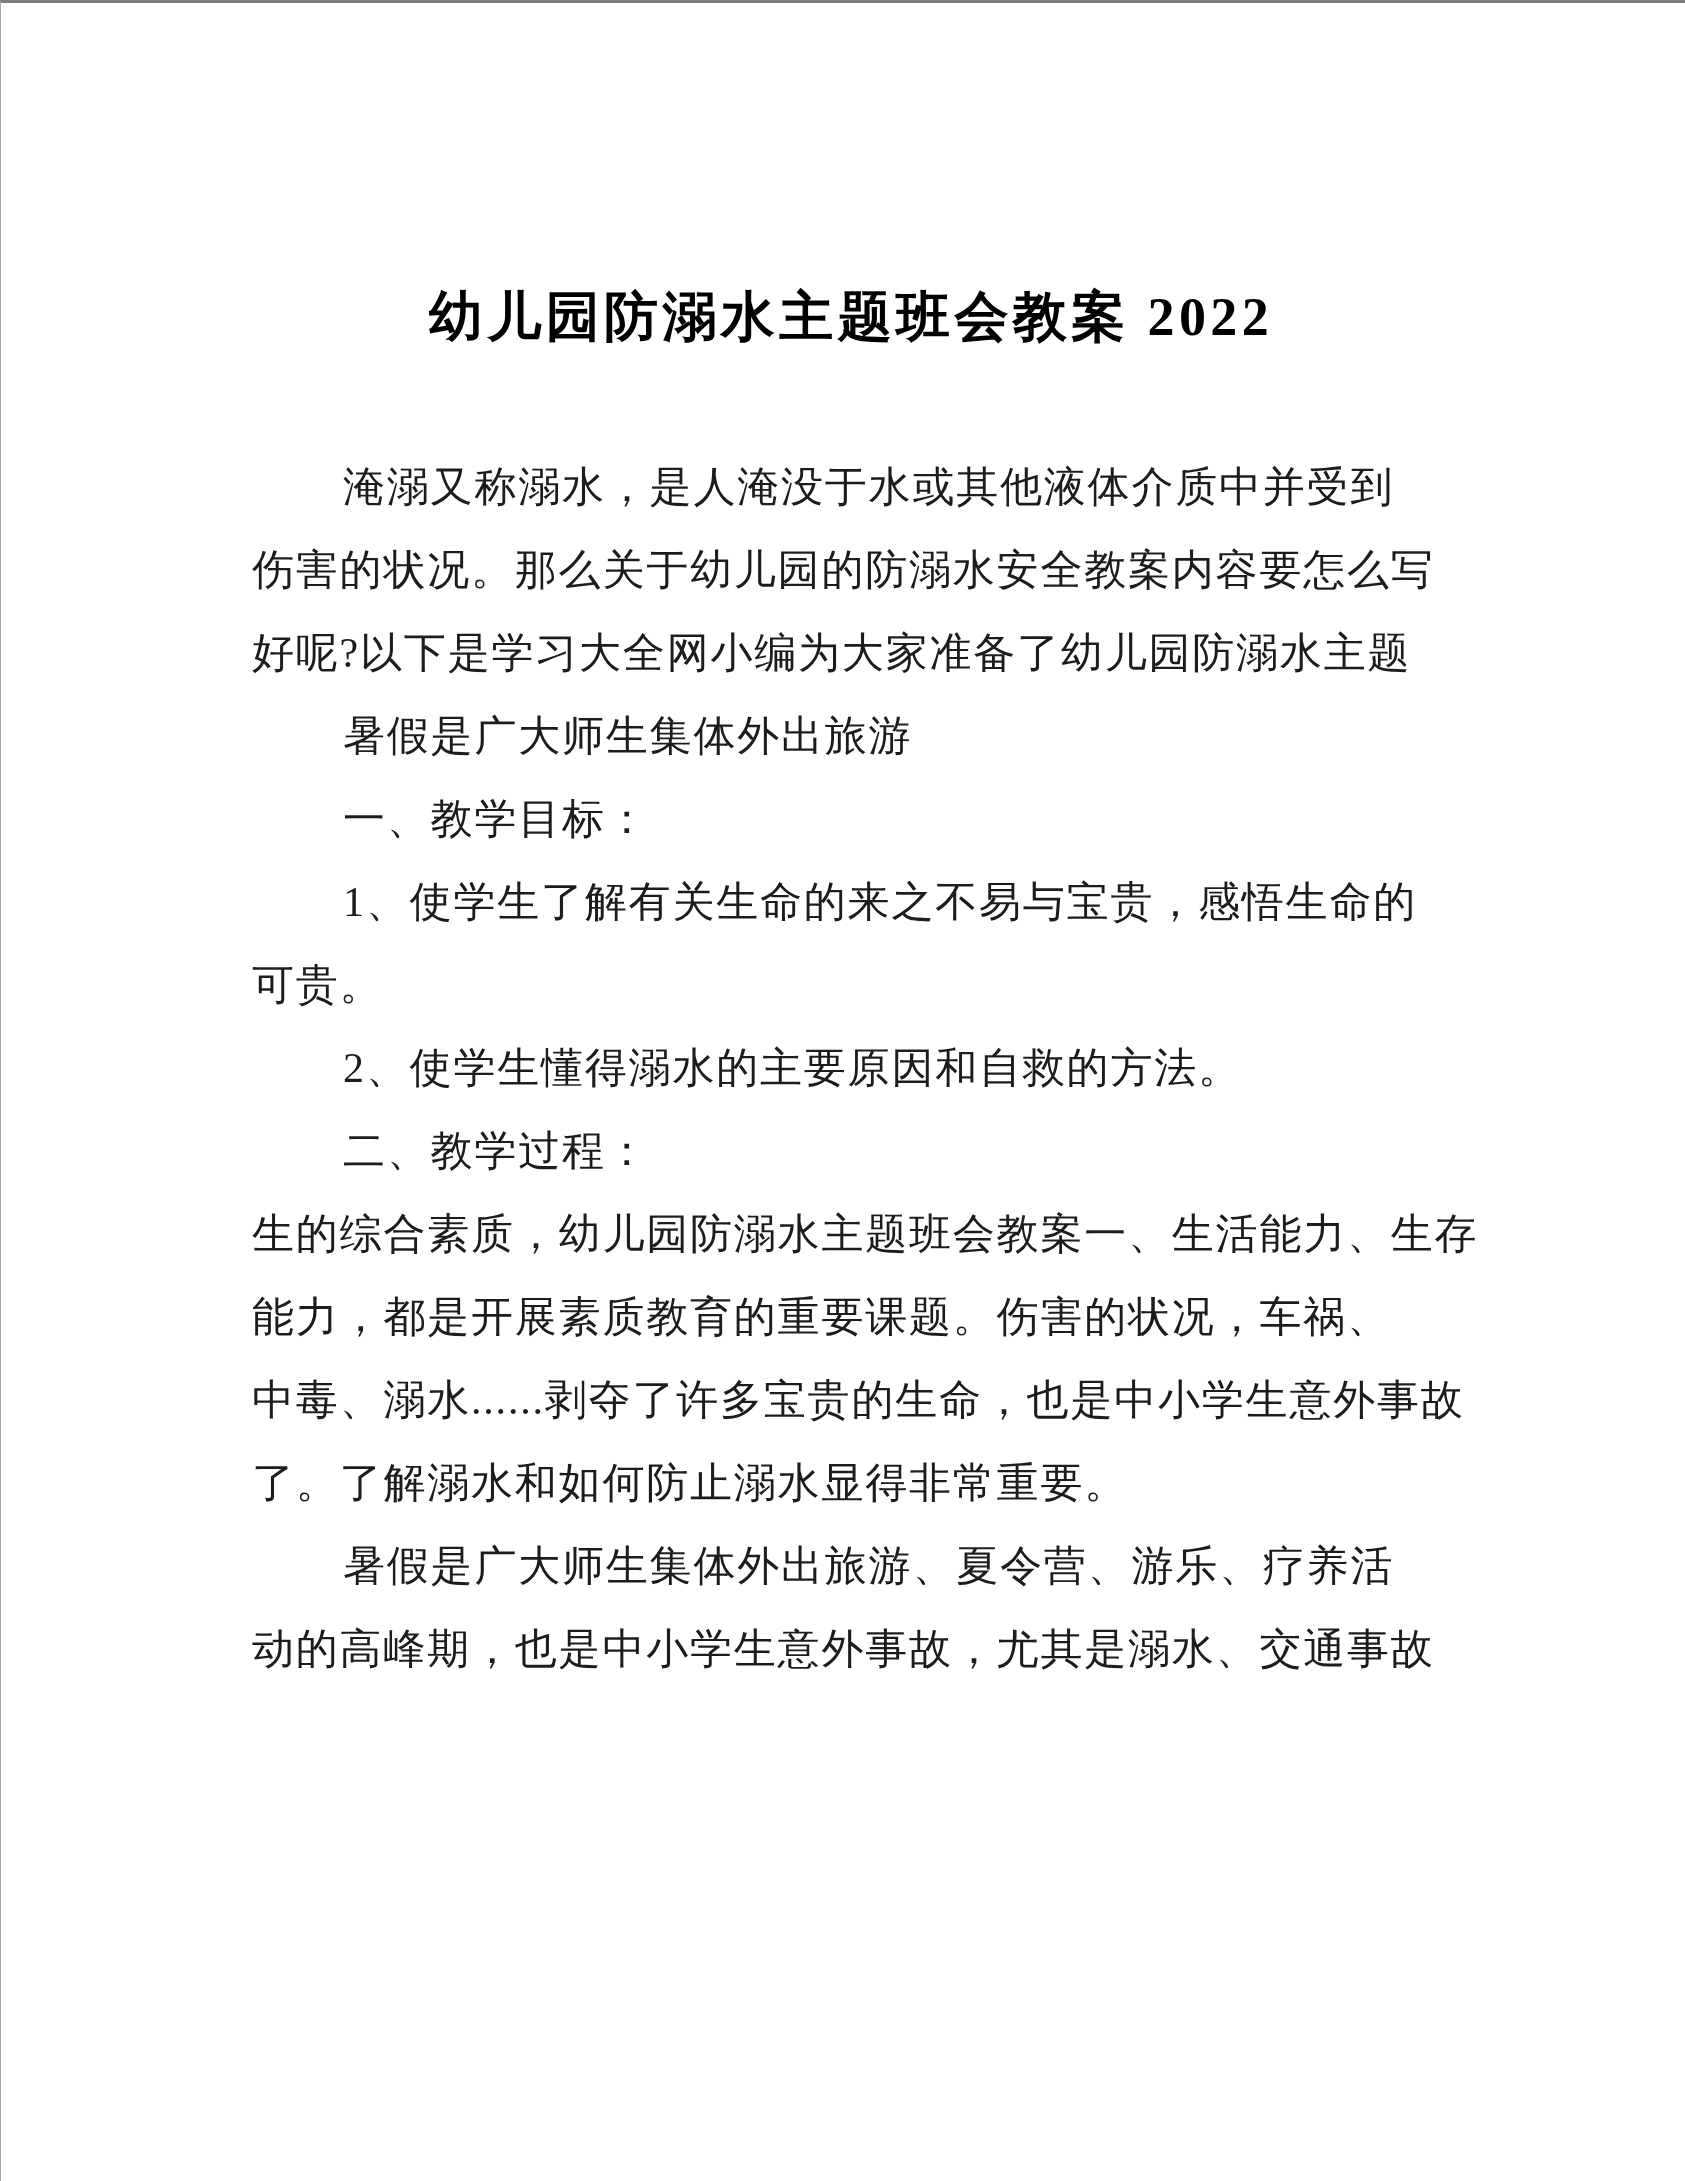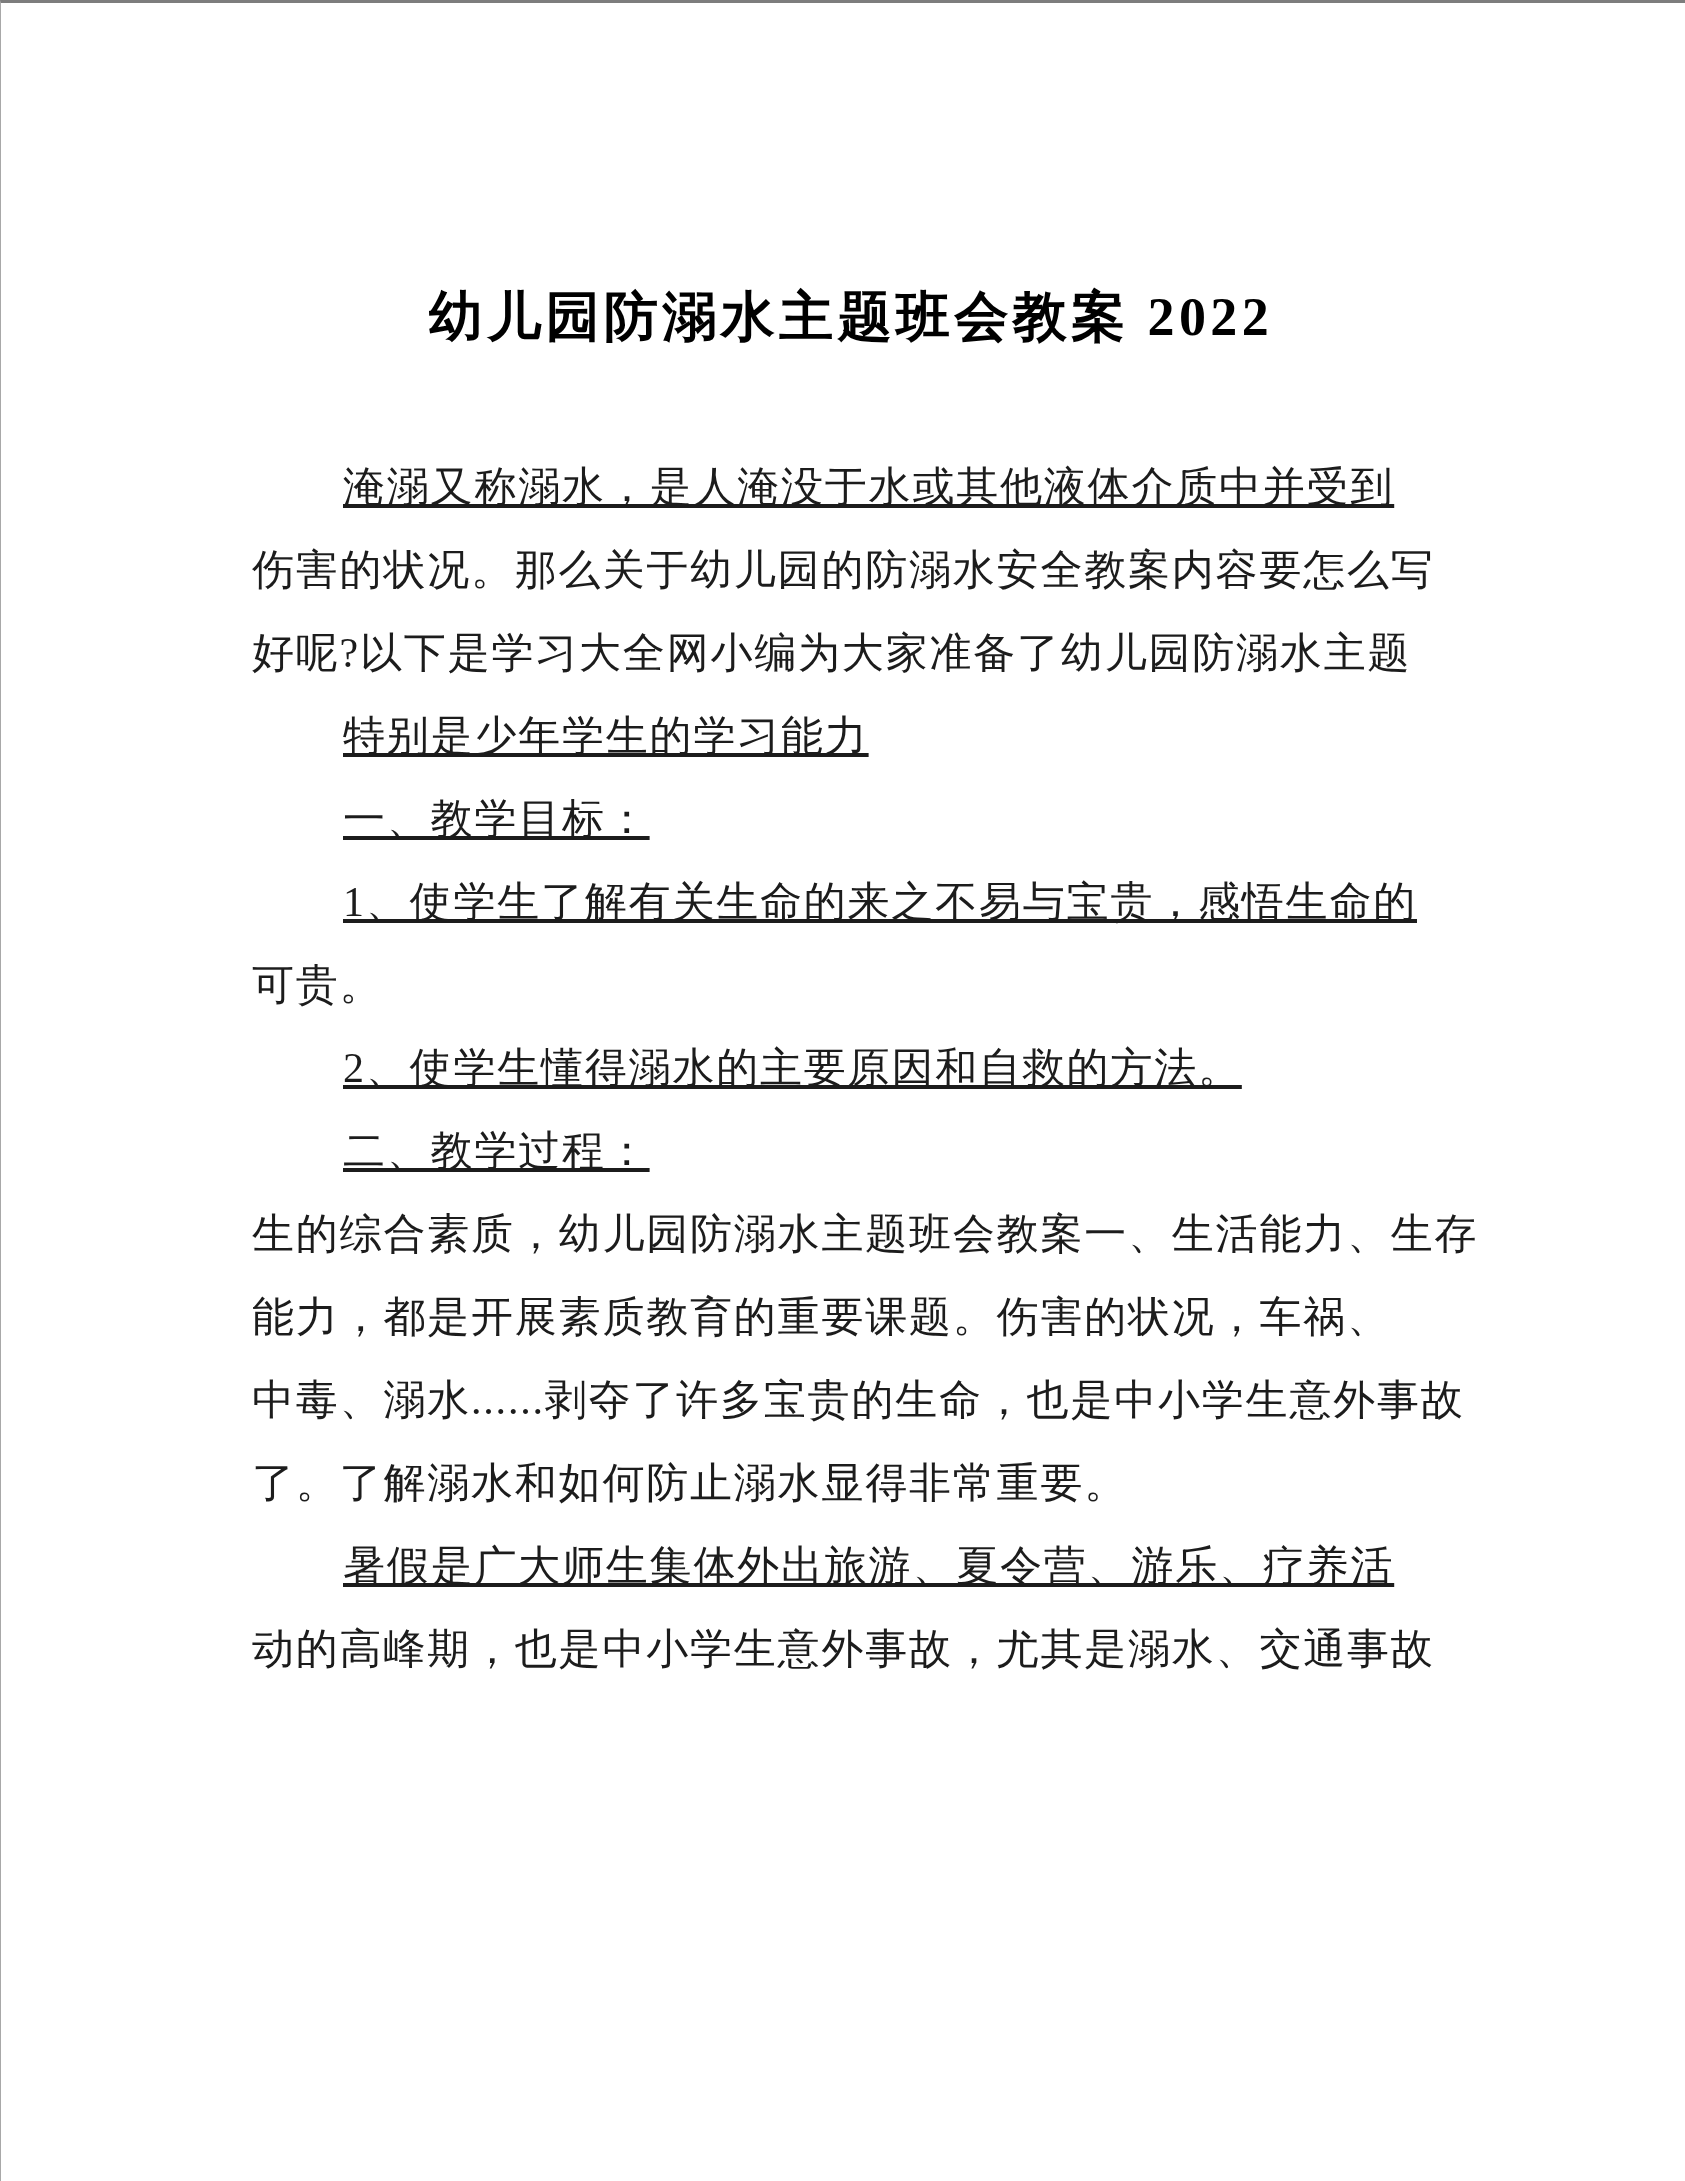--- a/index.html
+++ b/index.html
@@ -33,33 +33,32 @@
   }
   .line {
     font-size: 42px;
     line-height: 83px;
     letter-spacing: 1.8px;
     color: #1c1c1c;
     white-space: nowrap;
   }
   .line.indent {
     text-indent: 91px;
-    text-decoration: underline;
   }
 </style>
 </head>
 <body>
 
 <div class="page">
   <h1 class="title">幼儿园防溺水主题班会教案 2022</h1>
   <div class="doc-body">
       <div class="line indent">淹溺又称溺水，是人淹没于水或其他液体介质中并受到</div>
       <div class="line">伤害的状况。那么关于幼儿园的防溺水安全教案内容要怎么写</div>
       <div class="line">好呢?以下是学习大全网小编为大家准备了幼儿园防溺水主题</div>
-      <div class="line indent">特别是少年学生的学习能力</div>
+      <div class="line indent">暑假是广大师生集体外出旅游</div>
       <div class="line indent">一、教学目标：</div>
       <div class="line indent">1、使学生了解有关生命的来之不易与宝贵，感悟生命的</div>
       <div class="line">可贵。</div>
       <div class="line indent">2、使学生懂得溺水的主要原因和自救的方法。</div>
       <div class="line indent">二、教学过程：</div>
       <div class="line">生的综合素质，幼儿园防溺水主题班会教案一、生活能力、生存</div>
       <div class="line">能力，都是开展素质教育的重要课题。伤害的状况，车祸、</div>
       <div class="line">中毒、溺水......剥夺了许多宝贵的生命，也是中小学生意外事故</div>
       <div class="line">了。了解溺水和如何防止溺水显得非常重要。</div>
       <div class="line indent">暑假是广大师生集体外出旅游、夏令营、游乐、疗养活</div>

